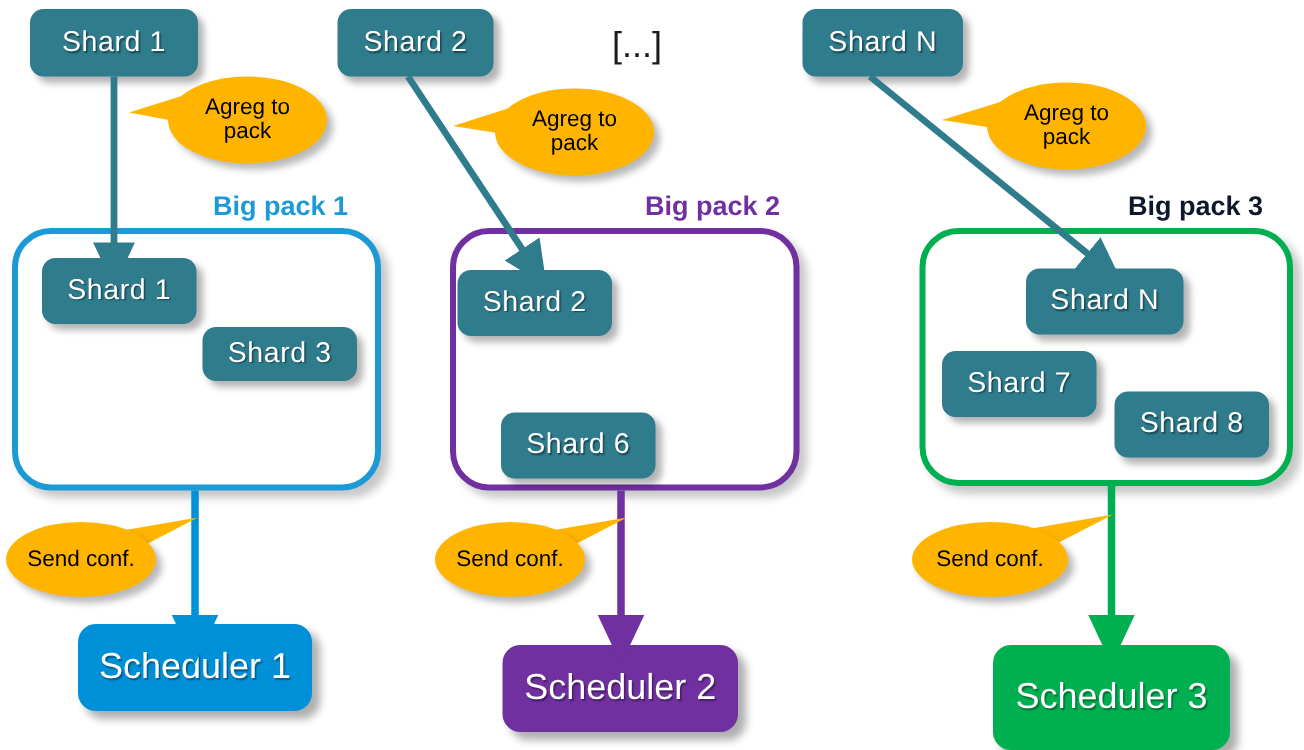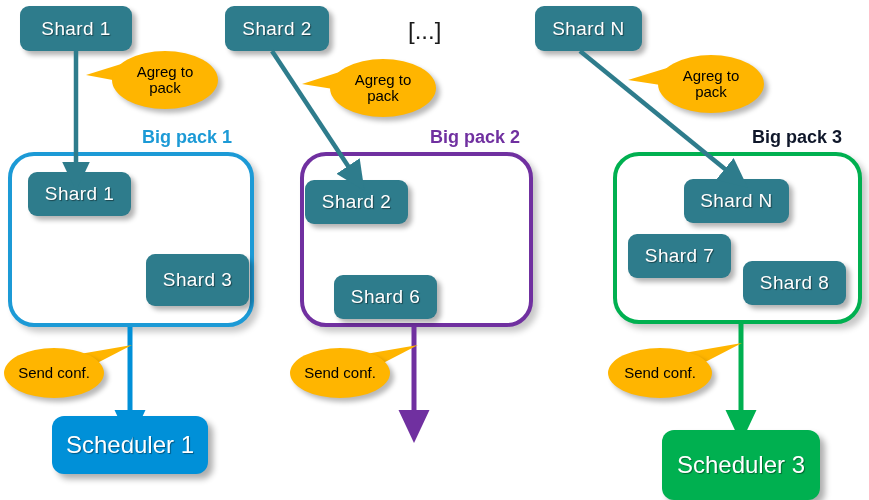--- a/index.html
+++ b/index.html
@@ -170,21 +170,21 @@
   </div>
 
   <div class="pack-label" style="left:142px; top:127px; color:#1C9AD6;">Big pack 1</div>
   <div class="pack-label" style="left:430px; top:127px; color:#7030A0;">Big pack 2</div>
   <div class="pack-label" style="left:752px; top:127px; color:#0f172a;">Big pack 3</div>
 
   <div class="pack" style="left:8px; top:152px; width:246px; height:175px; border-color:#1C9AD6;"></div>
   <div class="shard" style="left:28px; top:172px; width:103px; height:44px;">
     <span>Shard 1</span>
   </div>
-  <div class="shard" style="left:146px; top:218px; width:103px; height:52px;margin-top:36px;">
+  <div class="shard" style="left:135px; top:218px; width:103px; height:36px;">
     <span>Shard 3</span>
   </div>
 
   <div class="pack" style="left:300px; top:152px; width:233px; height:175px; border-color:#7030A0;"></div>
   <div class="shard" style="left:305px; top:180px; width:103px; height:44px;">
     <span>Shard 2</span>
   </div>
   <div class="shard" style="left:334px; top:275px; width:103px; height:44px;">
     <span>Shard 6</span>
   </div>
@@ -217,17 +217,20 @@
   <svg class="tail" style="left:684px; top:341px;" width="60" height="34" viewBox="0 0 60 34">
     <path d="M0,12 L0,32 L58,2 Z" fill="#FFB500"></path>
   </svg>
   <div class="callout" style="left:608px; top:348px; width:104px; height:50px;">
     <span>Send conf.</span>
   </div>
 
   <div class="scheduler" style="left:52px; top:416px; width:156px; height:58px; background:#0090D8;">
     <span>Scheduler 1</span>
   </div>
+  <div class="scheduler" style="left:335px; top:430px; width:157px; height:58px; background:#7030A0;">
+    <span>Scheduler 2</span>
+  </div>
   <div class="scheduler" style="left:662px; top:430px; width:158px; height:70px; background:#00B050;">
     <span>Scheduler 3</span>
   </div>
 
 </div>
 
 </body></html>

